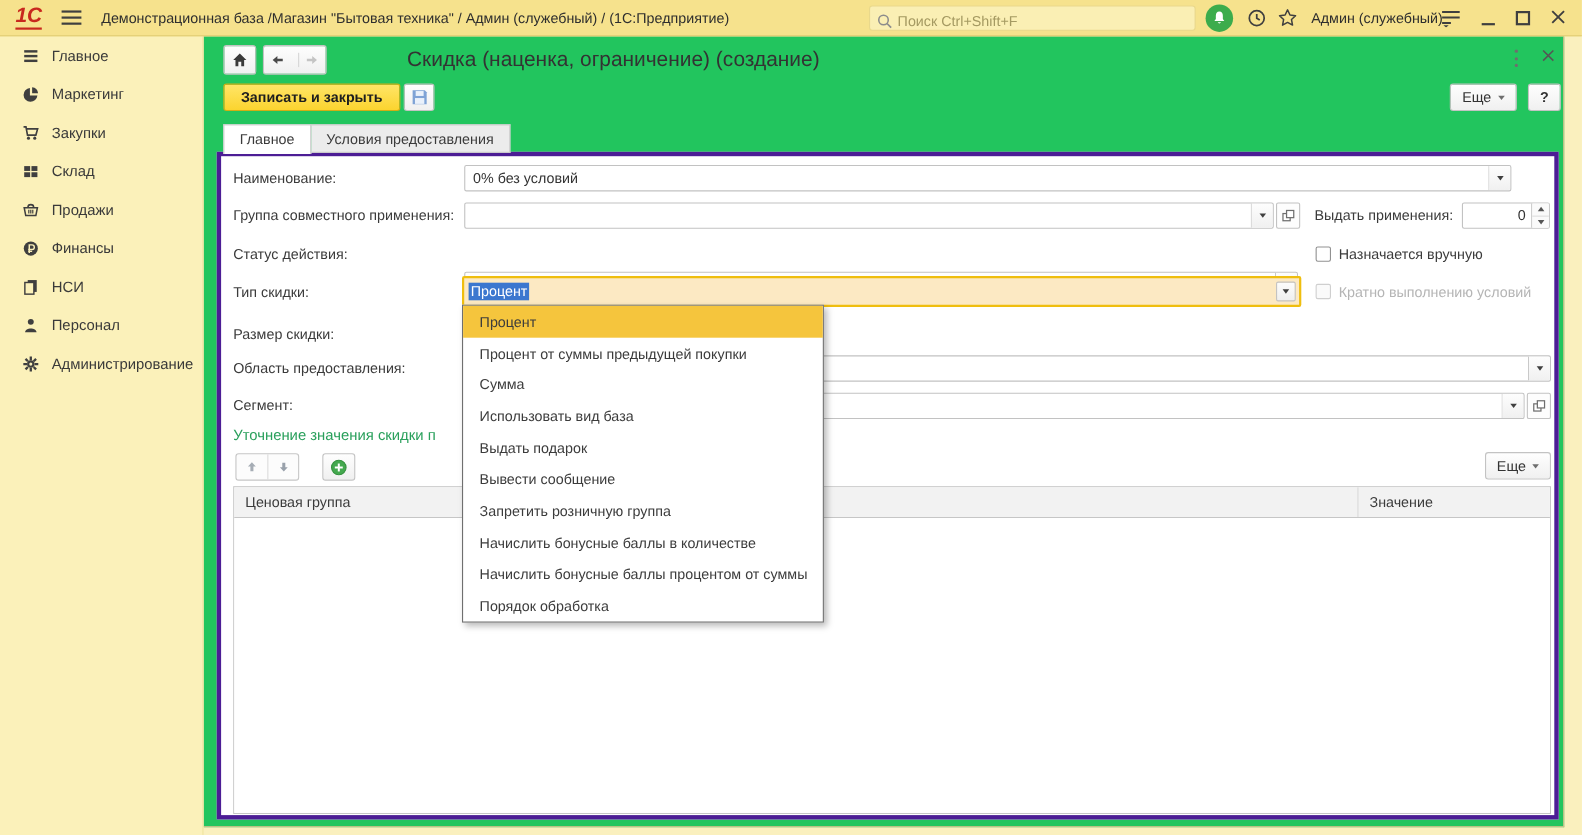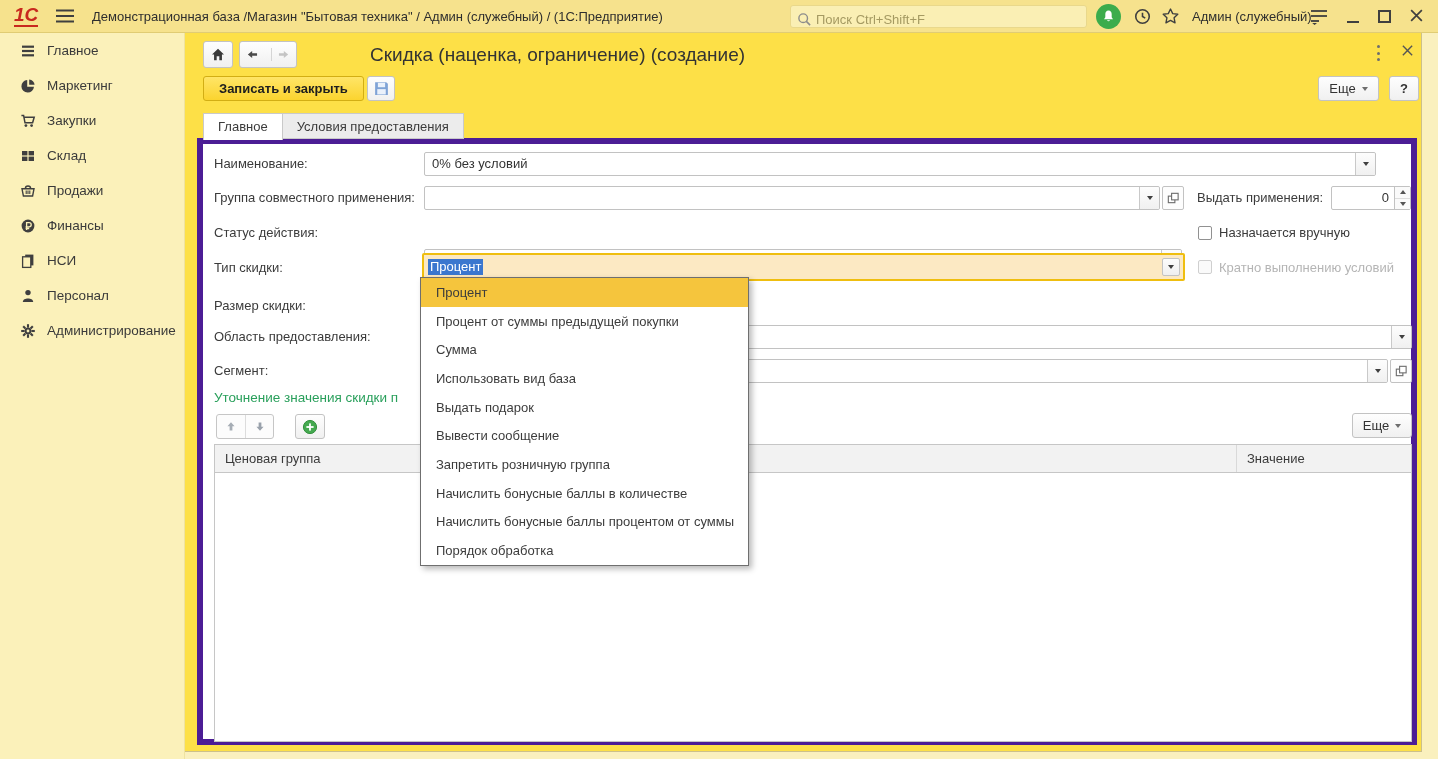--- a/index.html
+++ b/index.html
@@ -31,21 +31,21 @@
   .winbtn { cursor:default; }
 
   
   .sidebar { position:absolute; left:0; top:33px; width:185px; height:726px;
     background:#FBF1BA; border-right:1px solid #EFE3A0; z-index:10; }
   .side-item { height:35px; display:flex; align-items:center; padding-left:20px; gap:11px;
     font-size:13.5px; color:#3A3A3A; cursor:pointer; }
   .side-item .si { width:16px; height:16px; display:flex; }
 
   
-  .work { position:absolute; left:185px; top:33px; width:1237px; height:719px; background:#fde047;
+  .work { position:absolute; left:185px; top:33px; width:1237px; height:719px; background:#22c55e;
     border-right:1px solid #CCC08A; border-bottom:1px solid #CCC08A; }
   .work > * { position:absolute; }
 
   .btn { border:1px solid #C3C3C3; border-radius:3px; background:linear-gradient(#FEFEFE,#F0F0F0);
     font-size:13px; color:#333; display:flex; align-items:center; justify-content:center; gap:6px; cursor:pointer; }
   .car { width:0; height:0; border-left:3.5px solid transparent; border-right:3.5px solid transparent;
     border-top:4.5px solid #3F3F3F; }
   .car.gray { border-top-color:#6E6E6E; }
 
   .home-btn { left:18px; top:8px; width:30px; height:27px; }
@@ -64,21 +64,21 @@
   .save-ico { left:182px; top:43px; width:28px; height:25px; }
   .more-top { left:1133px; top:43px; width:61px; height:25px; }
   .help-btn { left:1204px; top:43px; width:30px; height:25px; font-weight:bold; }
 
   .tabs { left:18px; top:79px; height:27px; display:flex; align-items:flex-end; z-index:5; }
   .tab { padding:0 14px; font-size:13px; color:#3B3B3B; cursor:pointer; }
   .tab.active { height:27px; line-height:26px; background:#fff; border:1px solid #C9C9C9; border-bottom:none;
     margin-bottom:-1px; position:relative; z-index:6; }
   .tab.inactive { height:26px; line-height:25px; background:#ECECEC; border:1px solid #C9C9C9; border-left:none; }
 
-  .panel { left:12px; top:105px; width:1220px; height:607px; border:6px solid #4c1d95; background:#fff; }
+  .panel { left:12px; top:105px; width:1220px; height:607px; border:4px solid #4c1d95; background:#fff; }
   .panel > * { position:absolute; }
   .lab { left:11px; font-size:13px; color:#3B3B3B; line-height:24px; white-space:nowrap; }
 
   .field { height:24px; border:1px solid #C2C2C2; border-radius:2px; background:#fff; font-size:13px; color:#333; }
   .field .val { position:absolute; left:7px; top:0; line-height:22px; white-space:nowrap; }
   .combo { position:absolute; right:0; top:0; width:20px; height:100%; border-left:1px solid #C9C9C9;
     background:linear-gradient(#FDFDFD,#F0F0F0); display:flex; align-items:center; justify-content:center;
     border-radius:0 2px 2px 0; cursor:pointer; }
   .choose { width:22px; height:24px; border:1px solid #C2C2C2; border-radius:2px; background:#FDFDFD;
     display:flex; align-items:center; justify-content:center; cursor:pointer; }

